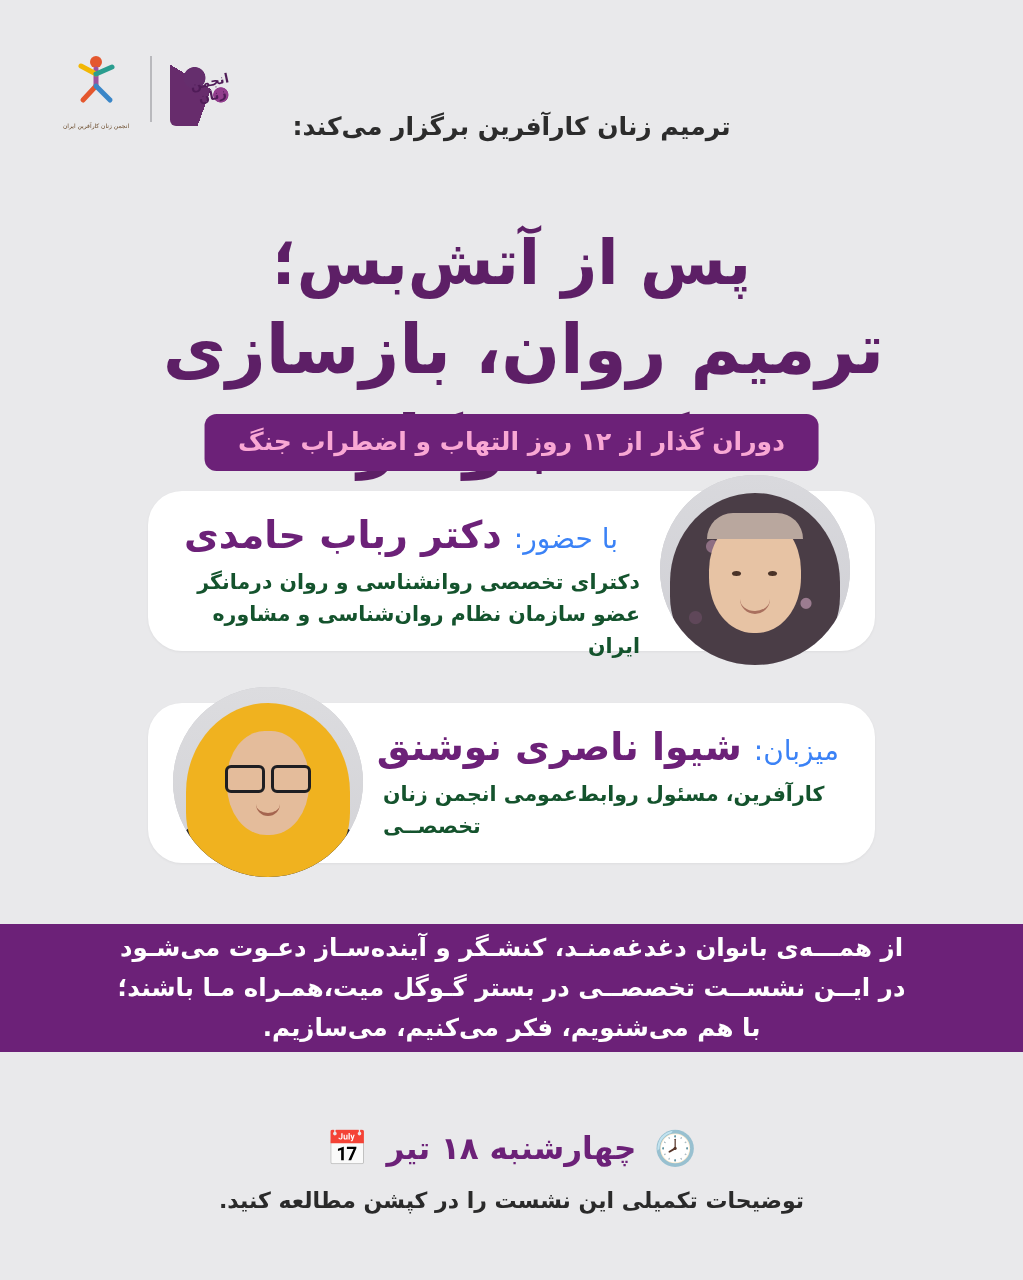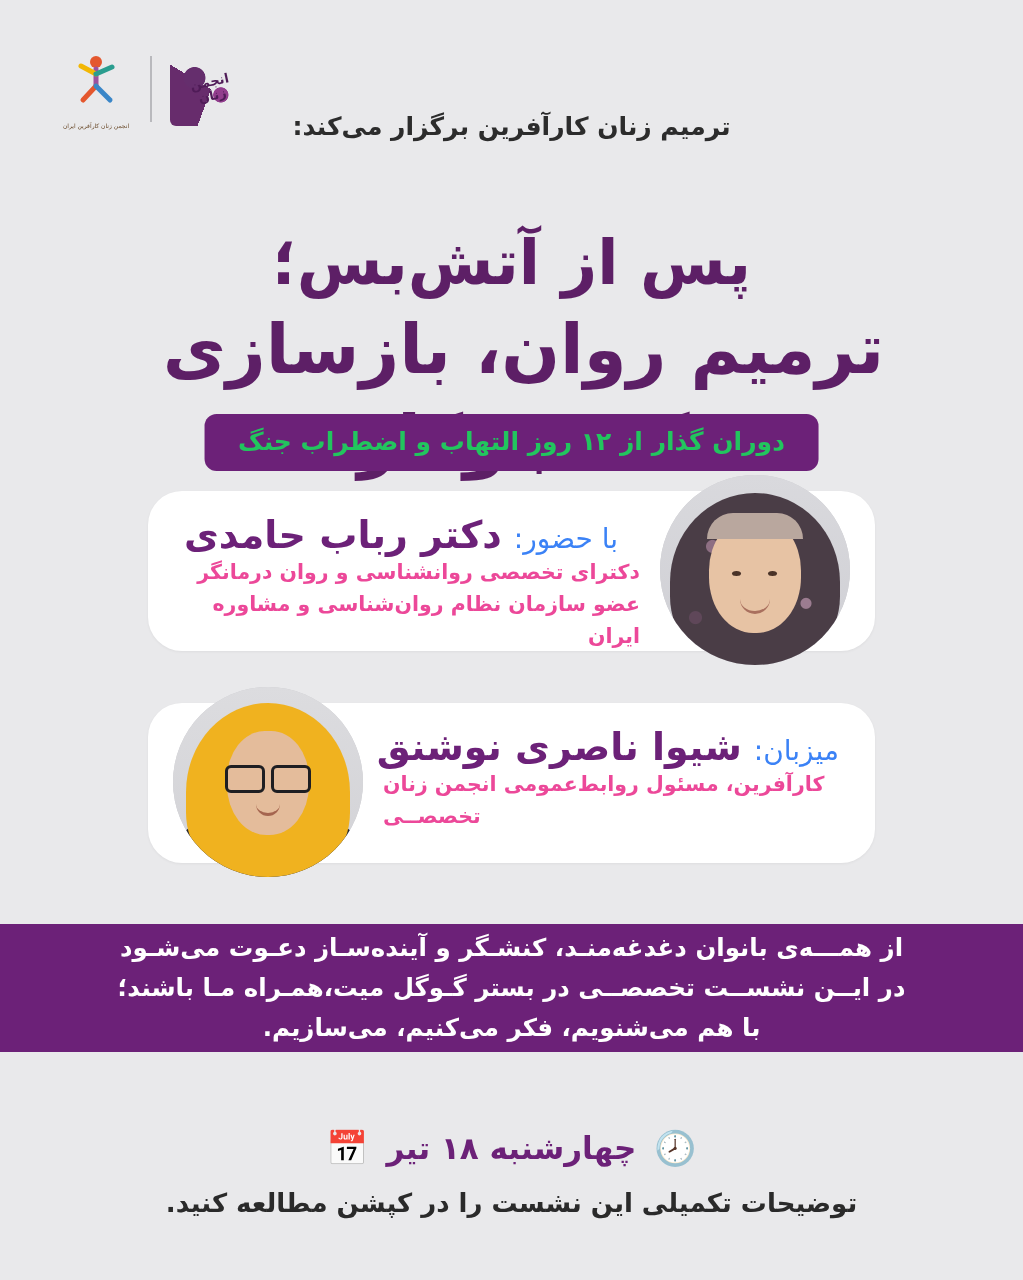--- a/index.html
+++ b/index.html
@@ -117,21 +117,21 @@
   }
   .title .l1 { display: block; margin-top: 36px; }
   .title .l2 { display: block; font-size: 69px; margin-left: 24px; }
 
   .subtitle-pill {
     position: absolute;
     top: 414px;
     left: 50%;
     transform: translateX(-50%);
     background: #6c2178;
-    color: #22c55e;
+    color: #f9a8d4;
     border-radius: 12px;
     padding: 13px 34px 15px;
     font-size: 25px;
     font-weight: bold;
     white-space: nowrap;
   }
 
   
   .card {
     position: absolute;
@@ -243,23 +243,24 @@
   .name-prefix {
     font-size: 28px;
     color: #3b82f6;
   }
   .name {
     font-size: 38px;
     font-weight: bold;
     color: #6c2178;
   }
   .desc {
+    margin-top: 10px;
     font-size: 20.5px;
     line-height: 1.55;
-    color: #ec4899;
+    color: #14532d;
     font-weight: bold;
   }
 
   
   .band {
     position: absolute;
     top: 924px;
     left: 0;
     right: 0;
     height: 128px;
@@ -294,21 +295,21 @@
     font-size: 31px;
     font-weight: bold;
     color: #6c2178;
   }
   .emoji {
     font-size: 34px;
     line-height: 1;
   }
   .footer-note {
     margin-top: 22px;
-    font-size: 26px;
+    font-size: 22px;
     font-weight: bold;
     color: #2a2a2a;
   }
 </style>
 </head>
 <body>
 
 <div class="poster">
 
   <div class="logos">

